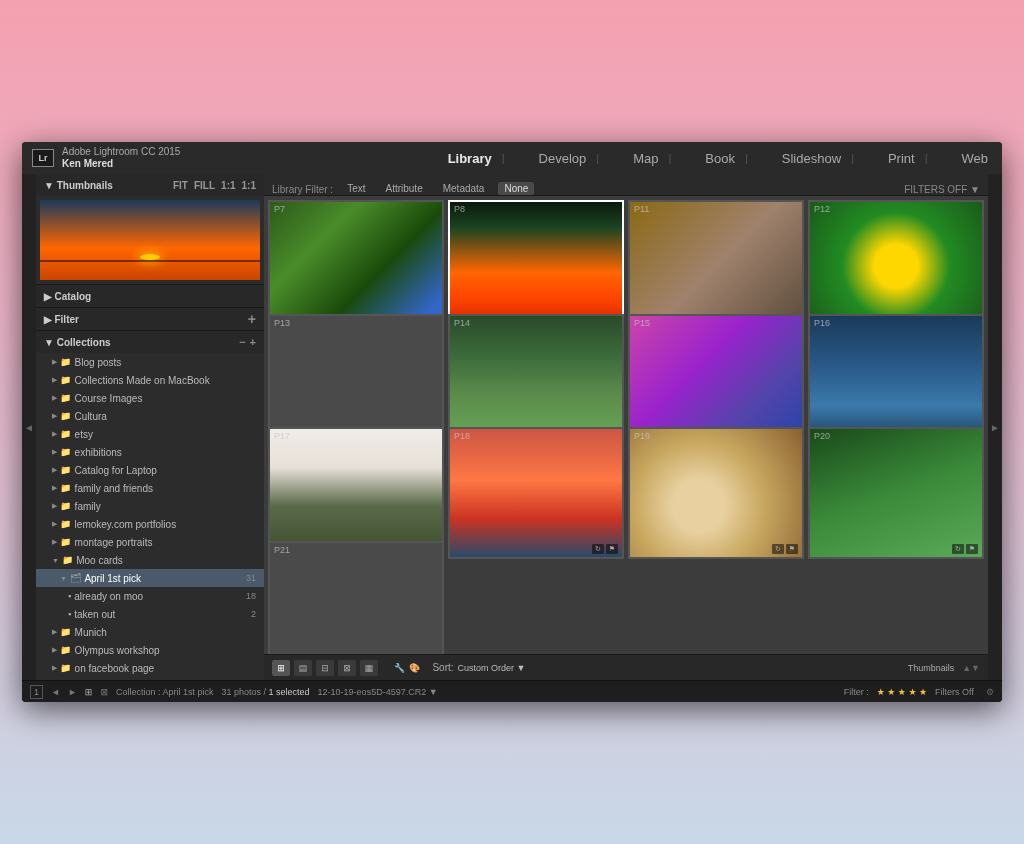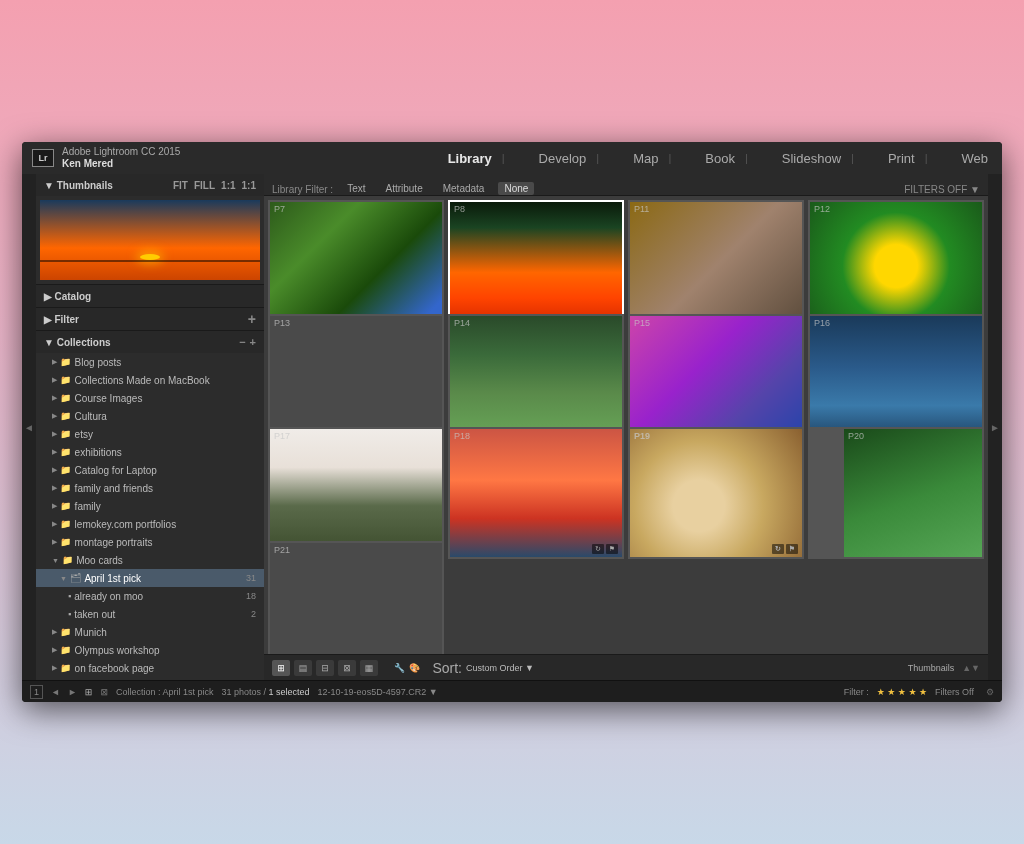--- a/index.html
+++ b/index.html
@@ -241,22 +241,22 @@
     .photo-1 { background: linear-gradient(135deg, #2d5a1b 0%, #4a8c2a 30%, #1a4a0a 60%, #3366cc 90%); }
     .photo-2 { background: linear-gradient(180deg, #0a1a0a 0%, #1a4422 20%, #ff6600 55%, #ff4400 75%, #cc2200 100%); }
     .photo-3 { background: linear-gradient(160deg, #1a4a1a 0%, #2a6a2a 40%, #4a8a3a 70%, #1a3a1a 100%); }
     .photo-4 { background: radial-gradient(circle at 60% 40%, #6aaa44 0%, #2a6a22 40%, #1a4a18 100%); }
     .photo-5 { background: linear-gradient(135deg, #8B6914 0%, #A0826D 50%, #5a4a3a 100%); }
     .photo-6 { background: radial-gradient(circle at 50% 50%, #ffd700 20%, #228b22 50%, #1a5a1a 100%); }
     .photo-7 { background: linear-gradient(180deg, #2a4a2a 0%, #3a6a3a 30%, #5a8a4a 60%, #6aaa5a 100%); }
     .photo-8 { background: linear-gradient(135deg, #cc44aa 0%, #9922cc 40%, #5544aa 70%, #2244aa 100%); }
     .photo-9 { background: linear-gradient(180deg, #cc5544 0%, #ff7744 40%, #cc3322 70%, #2a4a6a 100%); }
     .photo-10 { background: linear-gradient(180deg, #1a3a5a 0%, #2a5a8a 40%, #3a7aaa 70%, #1a3a5a 100%); }
-    .photo-11 { background: radial-gradient(circle at 40% 60%, #e8d0a0 20%, #c8a860 50%, #8a6030 100%); font-weight: bold; }
-    .photo-12 { background: linear-gradient(160deg, #1a4a1a 0%, #3a8a3a 50%, #5aaa5a 100%); margin-left: 34px; }
+    .photo-11 { background: radial-gradient(circle at 40% 60%, #e8d0a0 20%, #c8a860 50%, #8a6030 100%); }
+    .photo-12 { background: linear-gradient(160deg, #1a4a1a 0%, #3a8a3a 50%, #5aaa5a 100%); }
     .photo-13 { background: linear-gradient(180deg, #f0ece8 0%, #e8e0d8 30%, #5a6a4a 60%, #3a4a2a 100%); }
     .photo-empty { background: #4a4a4a; }
 
     
     .cell-row-num {
       position: absolute;
       top: 2px;
       left: 4px;
       font-size: 9px;
       color: rgba(200,200,200,0.7);
@@ -308,21 +308,21 @@
       justify-content: center;
       color: #aaa;
       font-size: 9px;
       border-radius: 2px;
     }
     .view-btn.active {
       background: #555;
       color: #fff;
     }
     .sort-label {
-      font-size: 14px;
+      font-size: 10px;
       color: #aaa;
       margin-left: 8px;
     }
     .sort-select {
       font-size: 9px;
       color: #bbb;
       background: none;
       border: none;
     }
     .thumb-label {

